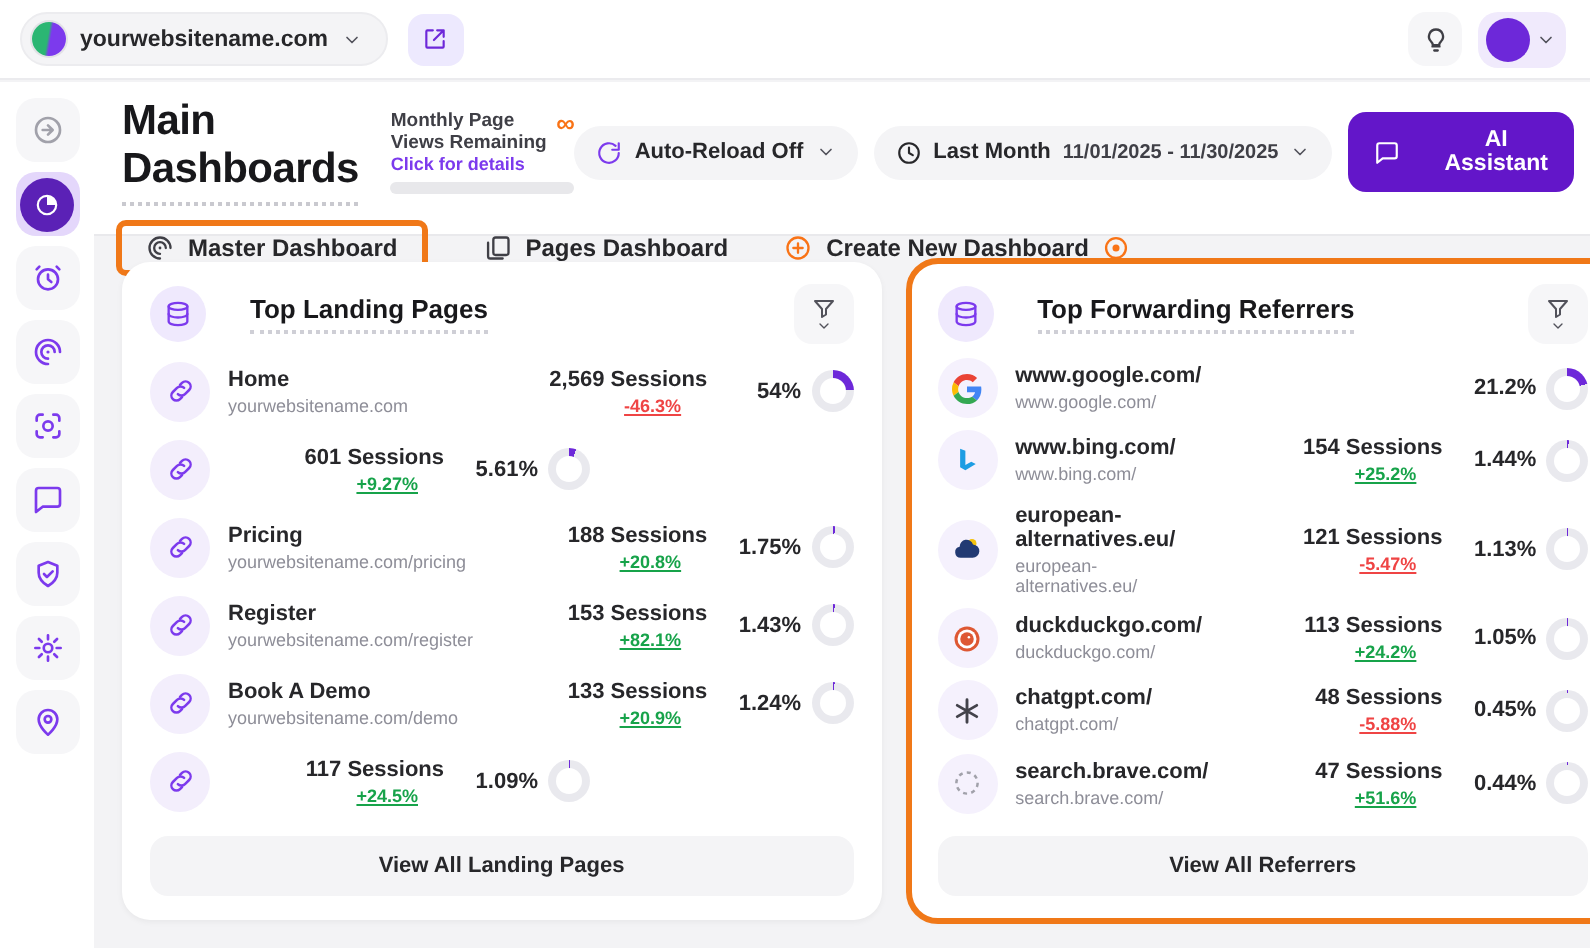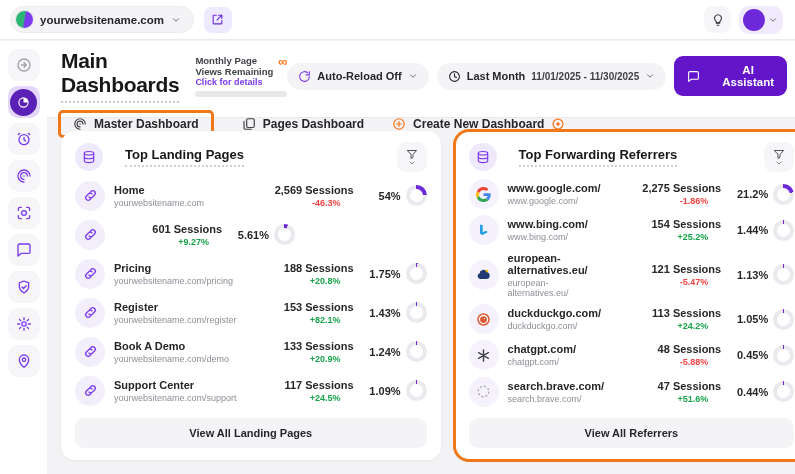--- a/index.html
+++ b/index.html
@@ -84,21 +84,21 @@
   .rows { margin-top:4px; display:flex; flex-direction:column; flex:1; justify-content:space-around; }
   .row { display:flex; align-items:center; gap:9px; padding:3px 0; cursor:pointer; }
   .row-icon { width:30px; height:30px; border-radius:50%; background:#f3eefc; flex:0 0 auto;
               display:flex; align-items:center; justify-content:center; color:#7c3aed; }
   .row-icon svg { width:15px; height:15px; }
   .row-main { flex:1; min-width:0; }
   .row-name { font-size:11px; font-weight:700; color:#27272a; }
   .row-url { font-size:9px; color:#8e8e98; margin-top:2px; }
   .row-sessions { width:108px; text-align:right; }
   .sess-val { font-size:11px; font-weight:700; color:#27272a; }
-  .sess-delta { font-size:9px; font-weight:700; margin-top:2px; padding-right:13px; }
+  .sess-delta { font-size:9px; font-weight:700; margin-top:2px; padding-right:13px;text-decoration:underline; }
   .trend-up { color:var(--pos); }
   .trend-down { color:var(--neg); }
   .row-pct { width:64px; display:flex; align-items:center; justify-content:flex-end; gap:5px; }
   .pct-val { font-size:11px; font-weight:700; color:#27272a; }
   .donut { width:21px; height:21px; border-radius:50%; position:relative; flex:0 0 auto;
            background:conic-gradient(var(--accent) calc(var(--p)*1%), #e9e9ee 0); }
   .donut::after { content:""; position:absolute; inset:4px; background:#fff; border-radius:50%; }
 
   .view-all { margin-top:8px; background:#f4f4f6; border:none; border-radius:9px; padding:9px;
               font-size:11px; font-weight:700; color:#27272a; width:100%; cursor:pointer; }
@@ -435,24 +435,20 @@
       <span class="donut" style="--p: 1.24;"></span>
     </div>
   </div>
         <div class="row">
     <span class="row-icon" data-icon="link">
             <svg viewBox="0 0 24 24" fill="none" stroke="currentColor" stroke-width="2" stroke-linecap="round" stroke-linejoin="round">
               <path d="M9.5 14.5a4 4 0 0 0 5.7 0l3.3-3.3a4 4 0 0 0-5.7-5.7l-1.6 1.6"></path>
               <path d="M14.5 9.5a4 4 0 0 0-5.7 0l-3.3 3.3a4 4 0 0 0 5.7 5.7l1.6-1.6"></path>
             </svg>
           </span>
-    <div class="row-main">
-      <div class="row-name">Support Center</div>
-      <div class="row-url">yourwebsitename.com/support</div>
-    </div>
     <div class="row-sessions">
       <div class="sess-val">117 Sessions</div>
       <div class="sess-delta trend-up">+24.5%</div>
     </div>
     <div class="row-pct">
       <span class="pct-val">1.09%</span>
       <span class="donut" style="--p: 1.09;"></span>
     </div>
   </div>
       </div>
@@ -488,24 +484,20 @@
               <path fill="#EA4335" d="M24 9.5c3.5 0 6.7 1.2 9.2 3.6l6.9-6.9C35.9 2.4 30.5 0 24 0 14.6 0 6.5 5.4 2.6 13.2l8 6.2C12.4 13.7 17.7 9.5 24 9.5z"></path>
               <path fill="#4285F4" d="M47 24.6c0-1.6-.2-3.1-.4-4.6H24v9h12.9c-.6 3-2.3 5.5-4.8 7.2l7.7 6C44.4 38 47 31.9 47 24.6z"></path>
               <path fill="#FBBC05" d="M10.5 28.6A14 14 0 0 1 9.8 24c0-1.6.3-3.1.8-4.6l-8-6.2A24 24 0 0 0 0 24c0 3.9.9 7.5 2.6 10.8l7.9-6.2z"></path>
               <path fill="#34A853" d="M24 48c6.5 0 11.9-2.1 15.9-5.8l-7.7-6c-2.2 1.5-4.9 2.3-8.2 2.3-6.3 0-11.6-4.2-13.5-9.9l-8 6.2C6.5 42.6 14.6 48 24 48z"></path>
             </svg>
           </span>
     <div class="row-main">
       <div class="row-name">www.google.com/</div>
       <div class="row-url">www.google.com/</div>
     </div>
-    <div class="row-sessions">
-      <div class="sess-val">2,275 Sessions</div>
-      <div class="sess-delta trend-down">-1.86%</div>
-    </div>
     <div class="row-pct">
       <span class="pct-val">21.2%</span>
       <span class="donut" style="--p: 21.2;"></span>
     </div>
   </div>
         <div class="row">
     <span class="row-icon" data-icon="bing" style="background: rgb(245, 241, 253);">
             <svg viewBox="0 0 24 24">
               <path fill="#1E9DE3" d="M6.5 2.2l4.2 1.5v11.5l4.7-2.7 3.6 1.8-8.3 5L6.5 17z"></path>
             </svg>

